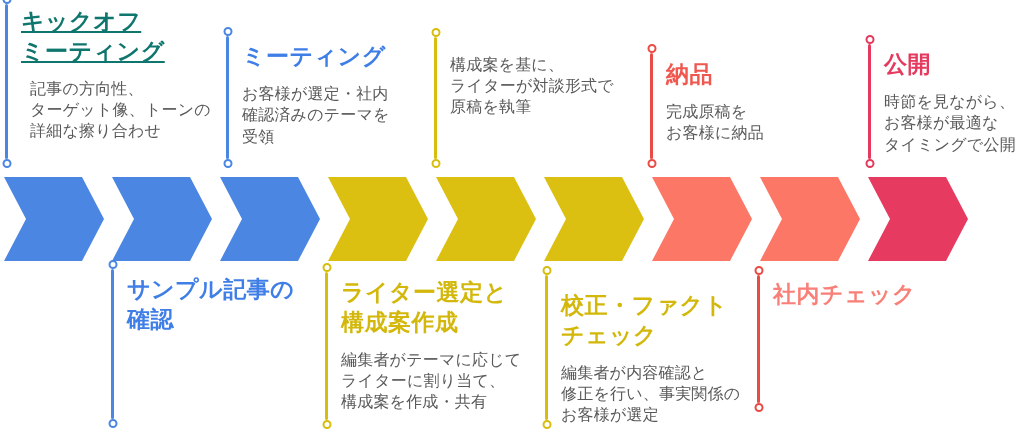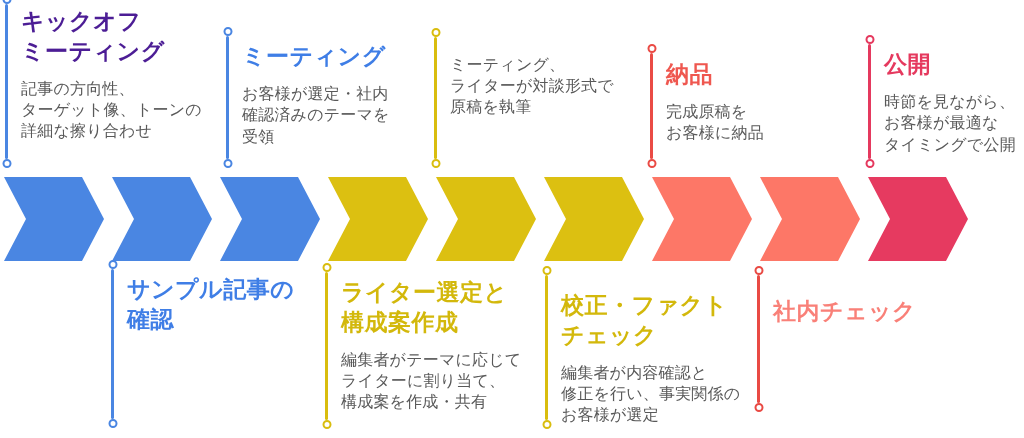--- a/index.html
+++ b/index.html
@@ -53,23 +53,23 @@
     <polygon points="436,2 514,2 536,44 514,86 436,86 458,44" fill="#dcc011"></polygon>
     <polygon points="544,2 622,2 644,44 622,86 544,86 566,44" fill="#dcc011"></polygon>
     <polygon points="652,2 730,2 752,44 730,86 652,86 674,44" fill="#fd7767"></polygon>
     <polygon points="760,2 838,2 860,44 838,86 760,86 782,44" fill="#fd7767"></polygon>
     <polygon points="868,2 946,2 968,44 946,86 868,86 890,44" fill="#e63a60"></polygon>
   </svg>
 
   <div class="step two-line-title" style="left:5px; top:0;">
     <div class="step-line" style="top: 4px; height: 155px; --c: #4a86e2;"></div>
     <div class="step-text" style="top:6px;">
-      <div class="step-title" style="color: #4c1d95;">キックオフ
+      <div class="step-title" style="color: #0f766e; text-decoration: underline;">キックオフ
 ミーティング</div>
-      <div class="step-desc" style="color: rgb(89, 89, 89);">記事の方向性、
+      <div class="step-desc" style="color: rgb(89, 89, 89); margin-left: 9px;">記事の方向性、
 ターゲット像、トーンの
 詳細な擦り合わせ</div>
     </div>
   </div>
 
   <div class="step two-line-title" style="left:111px; top:0;">
     <div class="step-line" style="top: 269px; height: 150px; --c: #4a86e2;"></div>
     <div class="step-text" style="top:274px;">
       <div class="step-title" style="color: rgb(63, 126, 230);">サンプル記事の
 確認</div>
@@ -93,21 +93,21 @@
 構成案作成</div>
       <div class="step-desc" style="color: rgb(89, 89, 89);">編集者がテーマに応じて
 ライターに割り当て、
 構成案を作成・共有</div>
     </div>
   </div>
 
   <div class="step" style="left:434px; top:0;">
     <div class="step-line" style="top: 37px; height: 122px; --c: #d9bd0e;"></div>
     <div class="step-text" style="top:42px;">
-      <div class="step-desc" style="color: rgb(89, 89, 89);">ミーティング、
+      <div class="step-desc" style="color: rgb(89, 89, 89);">構成案を基に、
 ライターが対談形式で
 原稿を執筆</div>
     </div>
   </div>
 
   <div class="step two-line-title" style="left:545px; top:0;">
     <div class="step-line" style="top: 275px; height: 145px; --c: #d9bd0e;"></div>
     <div class="step-text" style="top:290px;">
       <div class="step-title" style="color: rgb(211, 184, 11);">校正・ファクト
 チェック</div>
@@ -121,21 +121,21 @@
     <div class="step-line" style="top: 53px; height: 106px; --c: #ea4b45;"></div>
     <div class="step-text" style="top:59px;">
       <div class="step-title" style="color: rgb(239, 87, 79);">納品</div>
       <div class="step-desc" style="color: rgb(89, 89, 89);">完成原稿を
 お客様に納品</div>
     </div>
   </div>
 
   <div class="step" style="left:757px; top:0;">
     <div class="step-line" style="top: 275px; height: 128px; --c: #e94a44;"></div>
-    <div class="step-text" style="top:296px;">
+    <div class="step-text" style="top:279px;">
       <div class="step-title" style="color: rgb(249, 128, 120);">社内チェック</div>
     </div>
   </div>
 
   <div class="step" style="left:868px; top:0;">
     <div class="step-line" style="top: 44px; height: 115px; --c: #e5395e;"></div>
     <div class="step-text" style="top:49px; width:150px;">
       <div class="step-title" style="color: rgb(229, 57, 94);">公開</div>
       <div class="step-desc" style="color: rgb(89, 89, 89);">時節を見ながら、
 お客様が最適な

